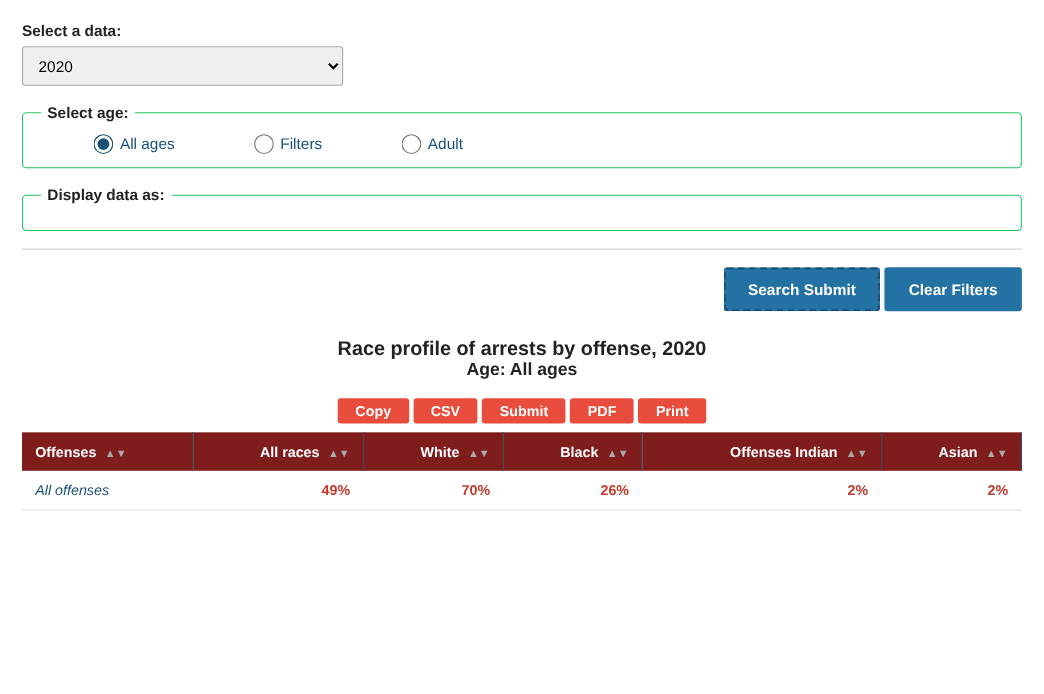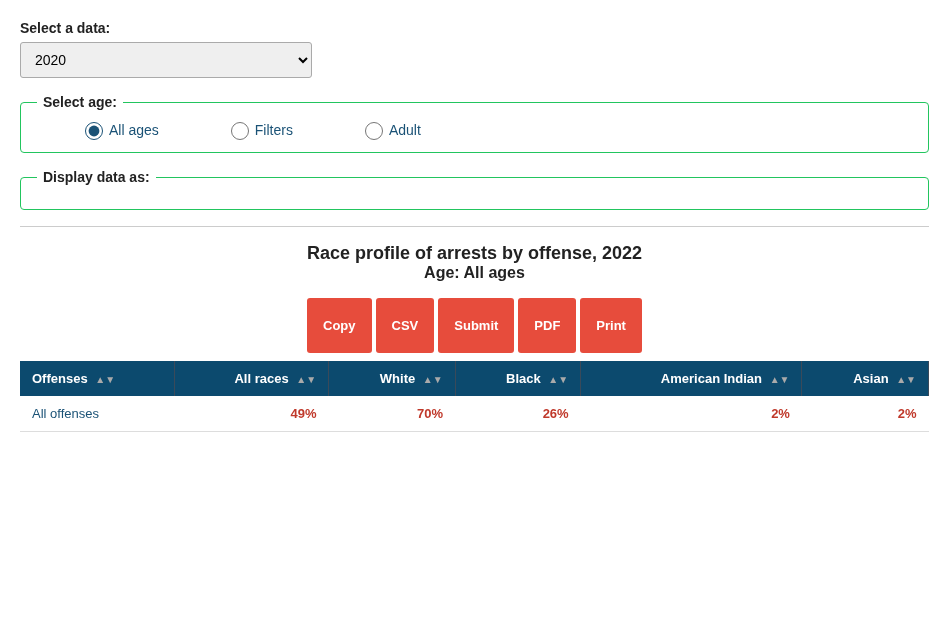--- a/index.html
+++ b/index.html
@@ -52,43 +52,43 @@
     .report-title { text-align: center; margin-bottom: 16px; }
     .report-title h2 { font-size: 18px; font-weight: bold; }
     .report-title h3 { font-size: 16px; font-weight: bold; }
 
     
     .export-row { display: flex; justify-content: center; gap: 4px; margin-bottom: 8px; }
     .btn-export {
       background: #e74c3c;
       color: #fff;
       border: none;
-      padding: 20px 16px;
+      padding: 4px 16px;
       font-size: 13px;
       font-weight: bold;
       cursor: pointer;
       border-radius: 3px;
     }
 
     
     .data-table { width: 100%; border-collapse: collapse; font-size: 13px; }
-    .data-table thead tr { background: #0c4a6e; color: #fff; }
+    .data-table thead tr { background: #7f1d1d; color: #fff; }
     .data-table thead th {
       padding: 10px 12px;
       text-align: left;
       font-weight: bold;
       border-right: 1px solid #3a4a5a;
       white-space: nowrap;
     }
     .data-table thead th:not(:first-child) { text-align: right; }
     .data-table thead th .sort-arrows { display: inline-block; margin-left: 4px; font-size: 10px; color: #aaa; }
     .data-table tbody tr { border-bottom: 1px solid #ddd; }
     .data-table tbody td { padding: 10px 12px; }
     .data-table tbody td:not(:first-child) { text-align: right; color: #c0392b; font-weight: bold; }
-    .data-table tbody td:first-child { color: #1a5276; }
+    .data-table tbody td:first-child { color: #1a5276; font-style: italic; }
   </style>
 </head>
 <body>
 
 <div class="page-container">
 
   <div class="year-section">
     <label>Select a data:</label>
     <select class="year-select">
       <option>2020</option>
@@ -116,23 +116,27 @@
       </label>
     </div>
   </fieldset>
 
   <fieldset>
     <legend>Display data as:</legend>
   </fieldset>
 
   <hr class="divider">
 
+  <div class="button-row">
+    <button class="btn-search">Search Submit</button>
+    <button class="btn-clear">Clear Filters</button>
+  </div>
 
   <div class="report-title">
-    <h2>Race profile of arrests by offense, 2022</h2>
+    <h2>Race profile of arrests by offense, 2020</h2>
     <h3>Age: All ages</h3>
   </div>
 
   <div class="export-row">
     <button class="btn-export">Copy</button>
     <button class="btn-export">CSV</button>
     <button class="btn-export">Submit</button>
     <button class="btn-export">PDF</button>
     <button class="btn-export">Print</button>
   </div>
@@ -150,21 +154,21 @@
         </th>
         <th>
           <span>White</span>
           <span class="sort-arrows">▲▼</span>
         </th>
         <th>
           <span>Black</span>
           <span class="sort-arrows">▲▼</span>
         </th>
         <th>
-          <span>American Indian</span>
+          <span>Offenses Indian</span>
           <span class="sort-arrows">▲▼</span>
         </th>
         <th>
           <span>Asian</span>
           <span class="sort-arrows">▲▼</span>
         </th>
       </tr>
     </thead>
     <tbody>
       <tr class="table-row">

